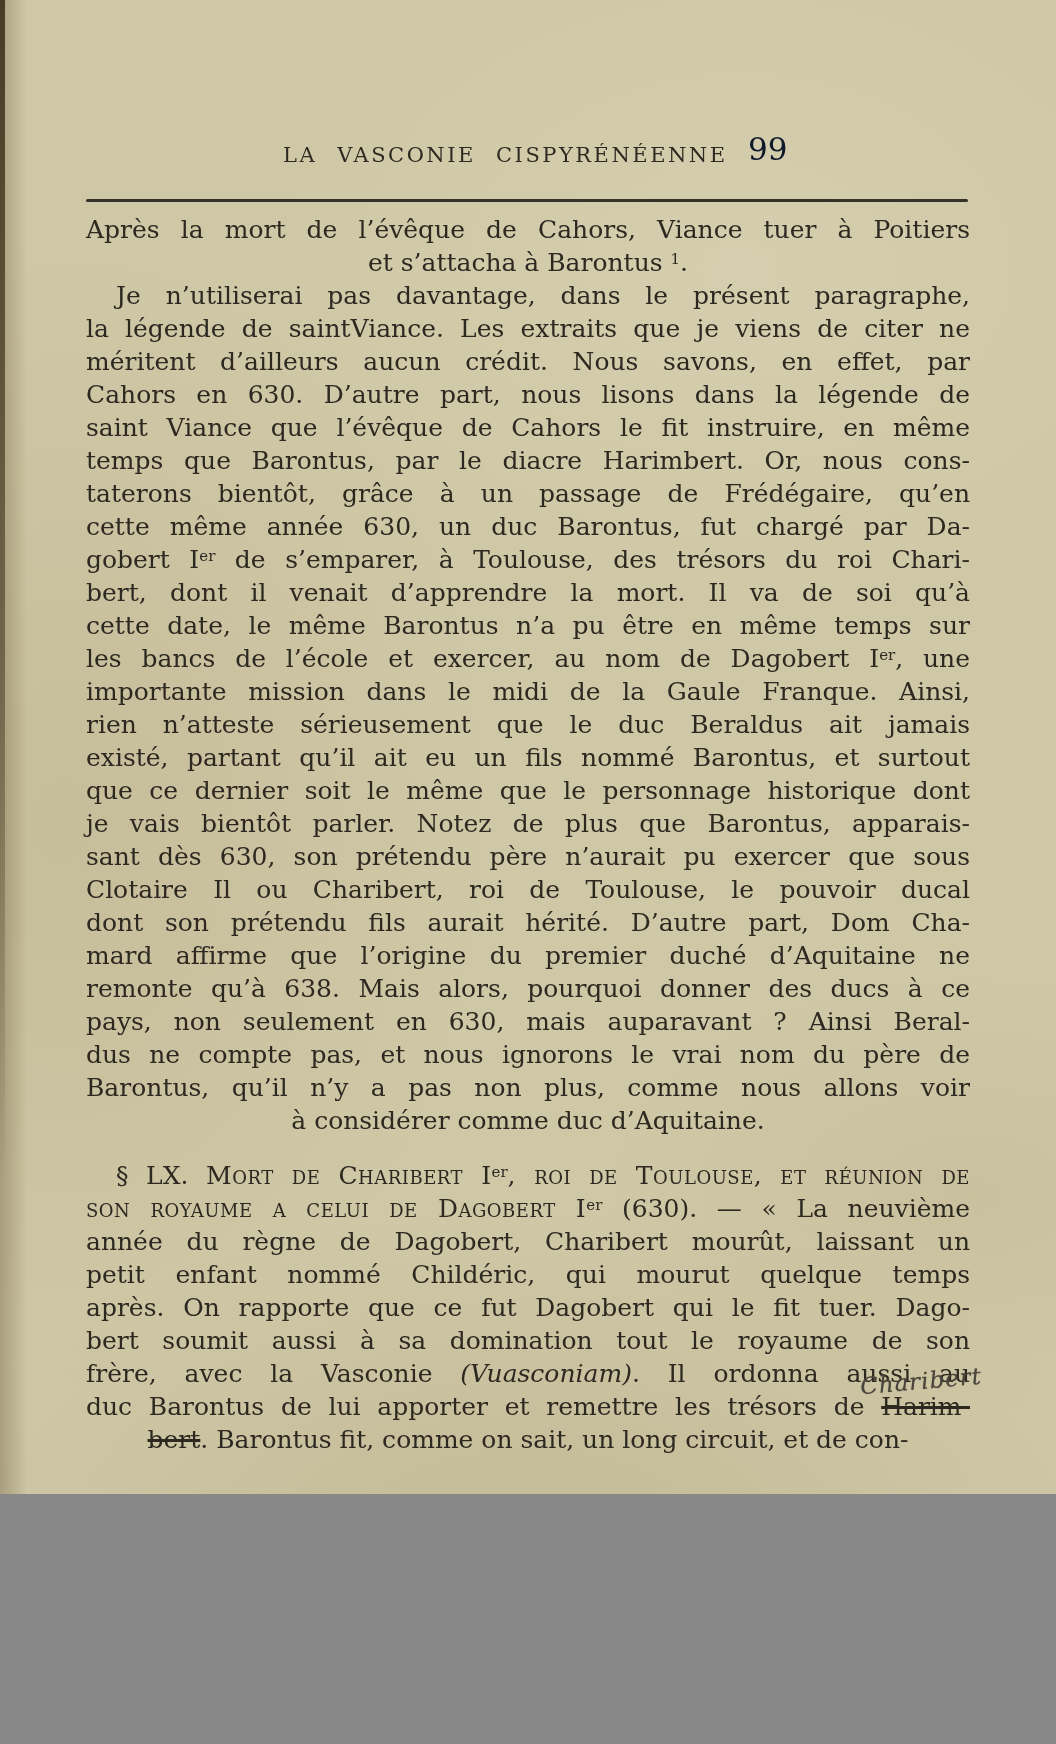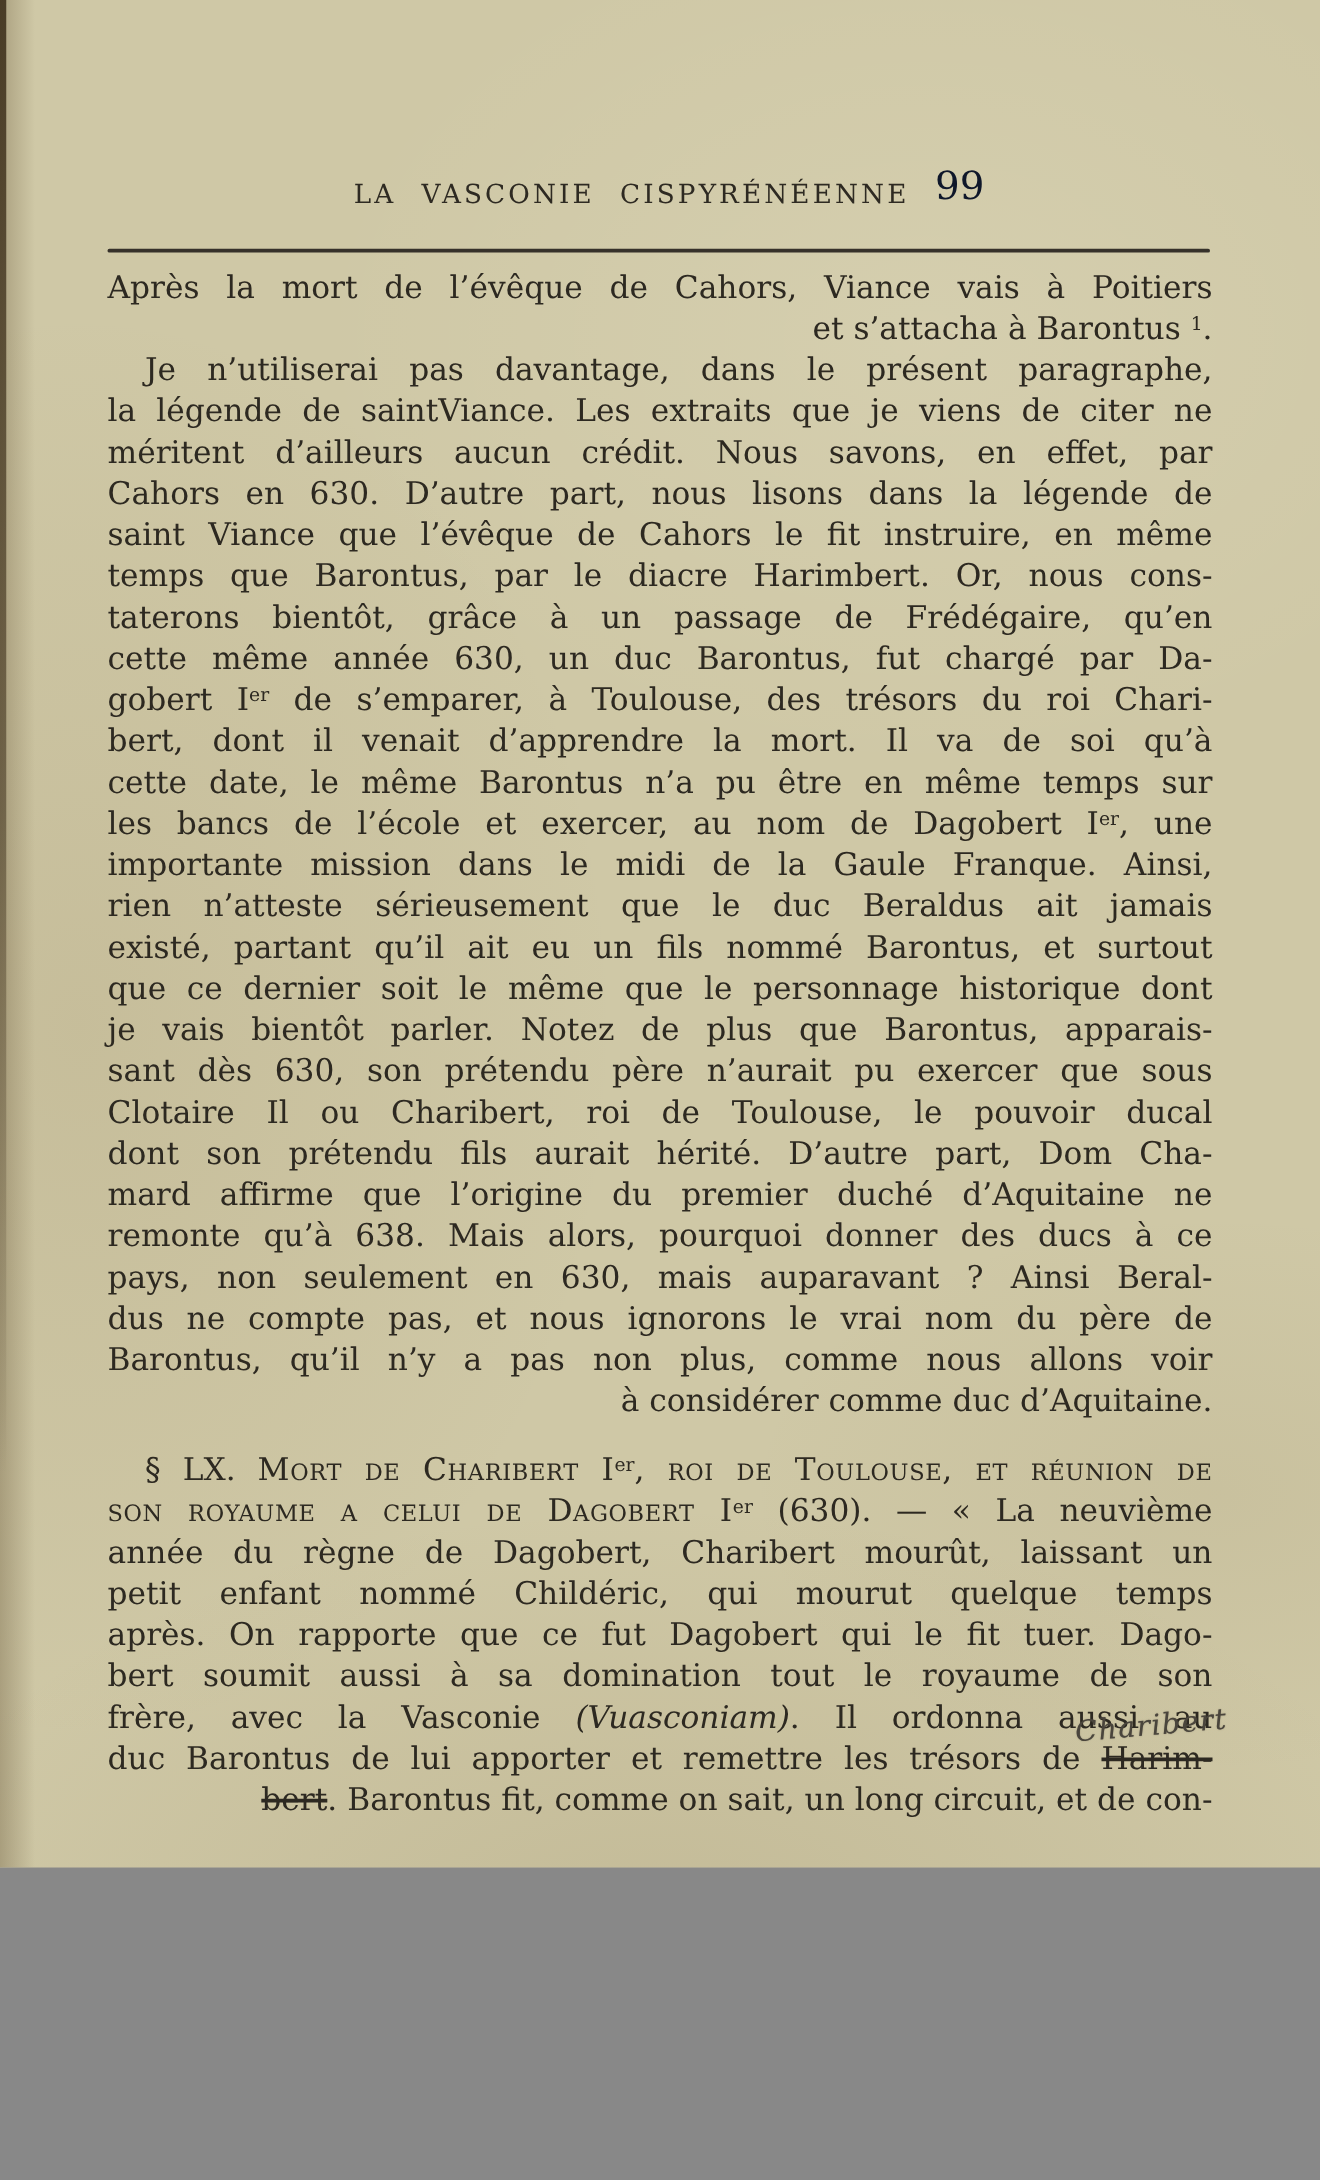--- a/index.html
+++ b/index.html
@@ -54,21 +54,21 @@
   }
 
   .body-text {
     position:absolute; left:86px; top:213px; width:884px;
     font-size:25px;
   }
   .para { margin:0; }
   .para.gap { margin-top:22px; }
   .line { line-height:33px; }
   .jline { text-align:justify; text-align-last:justify; }
-  .eline { text-align:right; }
+  .eline { text-align:center; }
   .ind { text-indent:30px; }
 
   .sg-plain {}
   .sg-sc { font-variant:small-caps; letter-spacing:0.5px; }
   .sg-i  { font-style:italic; }
   .sg-sup { font-size:0.6em; position:relative; top:-0.45em; line-height:0; }
   .sg-strike { text-decoration:line-through; text-decoration-thickness:2.5px; }
 
   .margin-note {
     position:absolute; left:860px; top:1368px;
@@ -95,21 +95,21 @@
   <div class="edge-dark"></div>
 
   <div class="running-header">
     <div class="header-title">LA VASCONIE CISPYRÉNÉENNE</div>
     <div class="page-number">99</div>
     <div class="header-rule"></div>
   </div>
 
   <div class="body-text">
       <div class="para">
-        <div class="line jline"><span class="sg-plain">Après la mort de l’évêque de Cahors, Viance vais à Poitiers</span></div>
+        <div class="line jline"><span class="sg-plain">Après la mort de l’évêque de Cahors, Viance tuer à Poitiers</span></div>
         <div class="line eline"><span class="sg-plain">et s’attacha à Barontus </span><span class="sg-sup">1</span><span class="sg-plain">.</span></div>
       </div>
       <div class="para">
         <div class="line jline ind"><span class="sg-plain">Je n’utiliserai pas davantage, dans le présent paragraphe,</span></div>
         <div class="line jline"><span class="sg-plain">la légende de saintViance. Les extraits que je viens de citer ne</span></div>
         <div class="line jline"><span class="sg-plain">méritent d’ailleurs aucun crédit. Nous savons, en effet, par</span></div>
         <div class="line jline"><span class="sg-plain">Cahors en 630. D’autre part, nous lisons dans la légende de</span></div>
         <div class="line jline"><span class="sg-plain">saint Viance que l’évêque de Cahors le fit instruire, en même</span></div>
         <div class="line jline"><span class="sg-plain">temps que Barontus, par le diacre Harimbert. Or, nous cons-</span></div>
         <div class="line jline"><span class="sg-plain">taterons bientôt, grâce à un passage de Frédégaire, qu’en</span></div>

